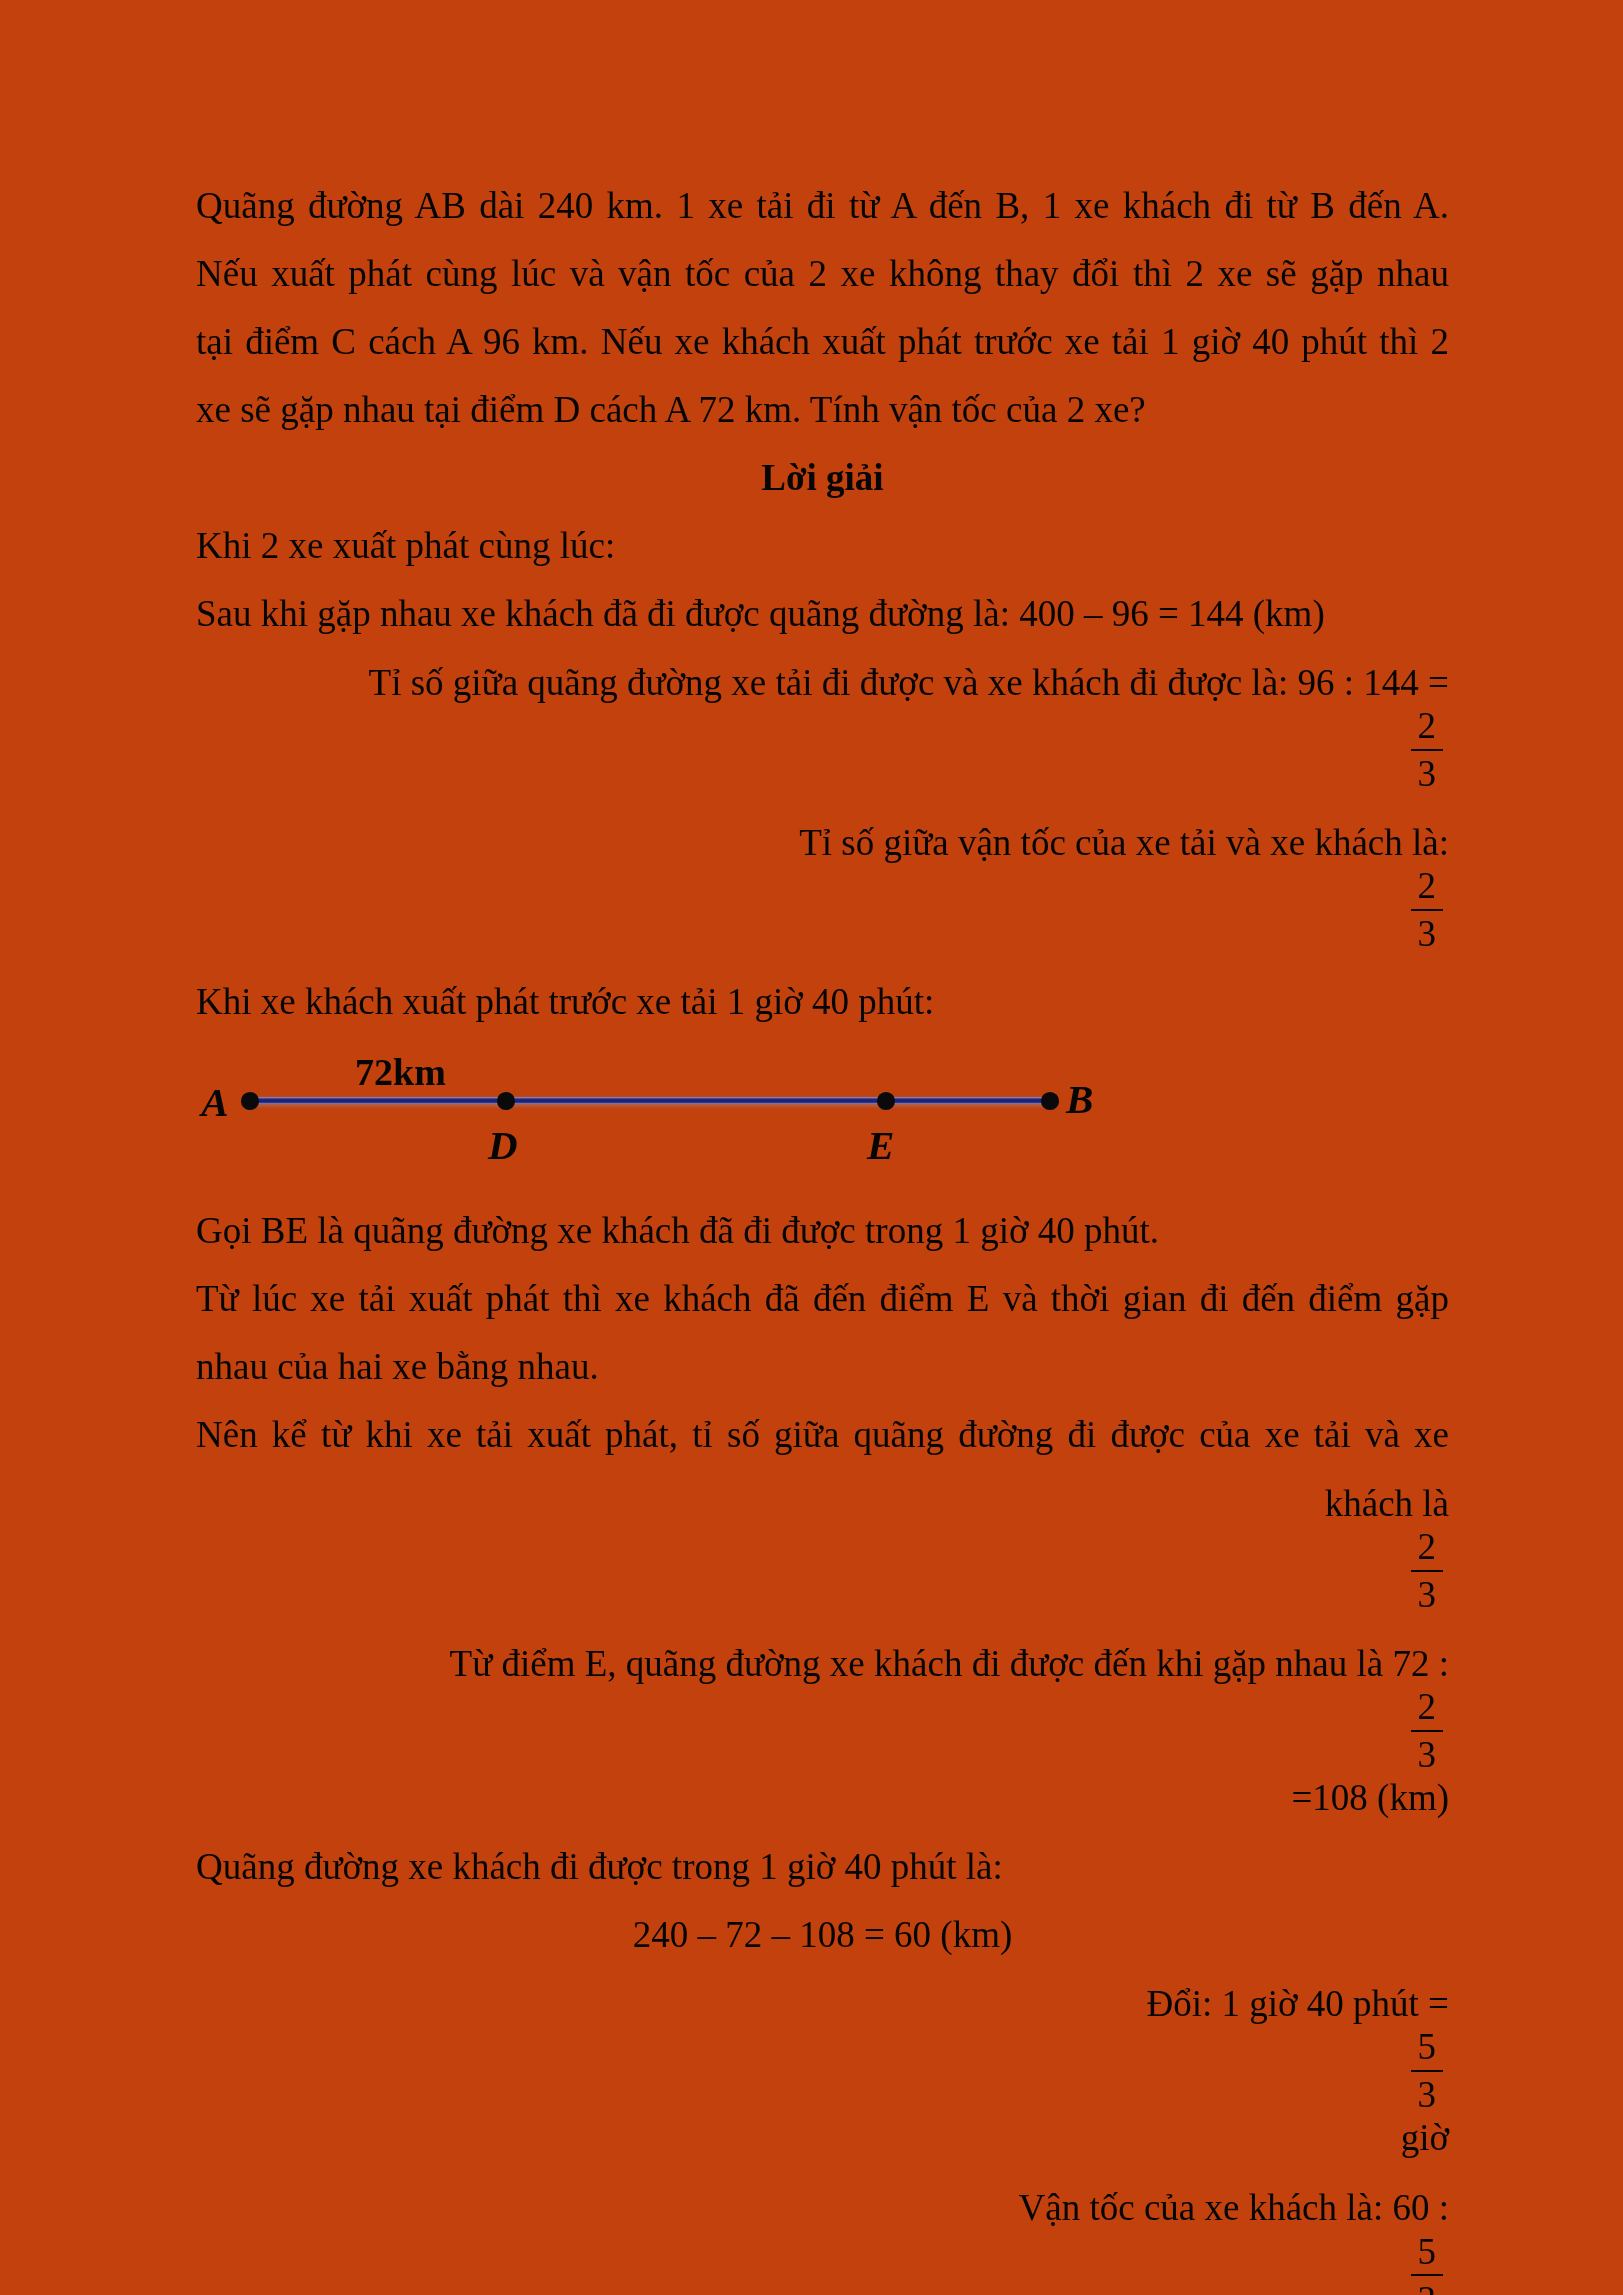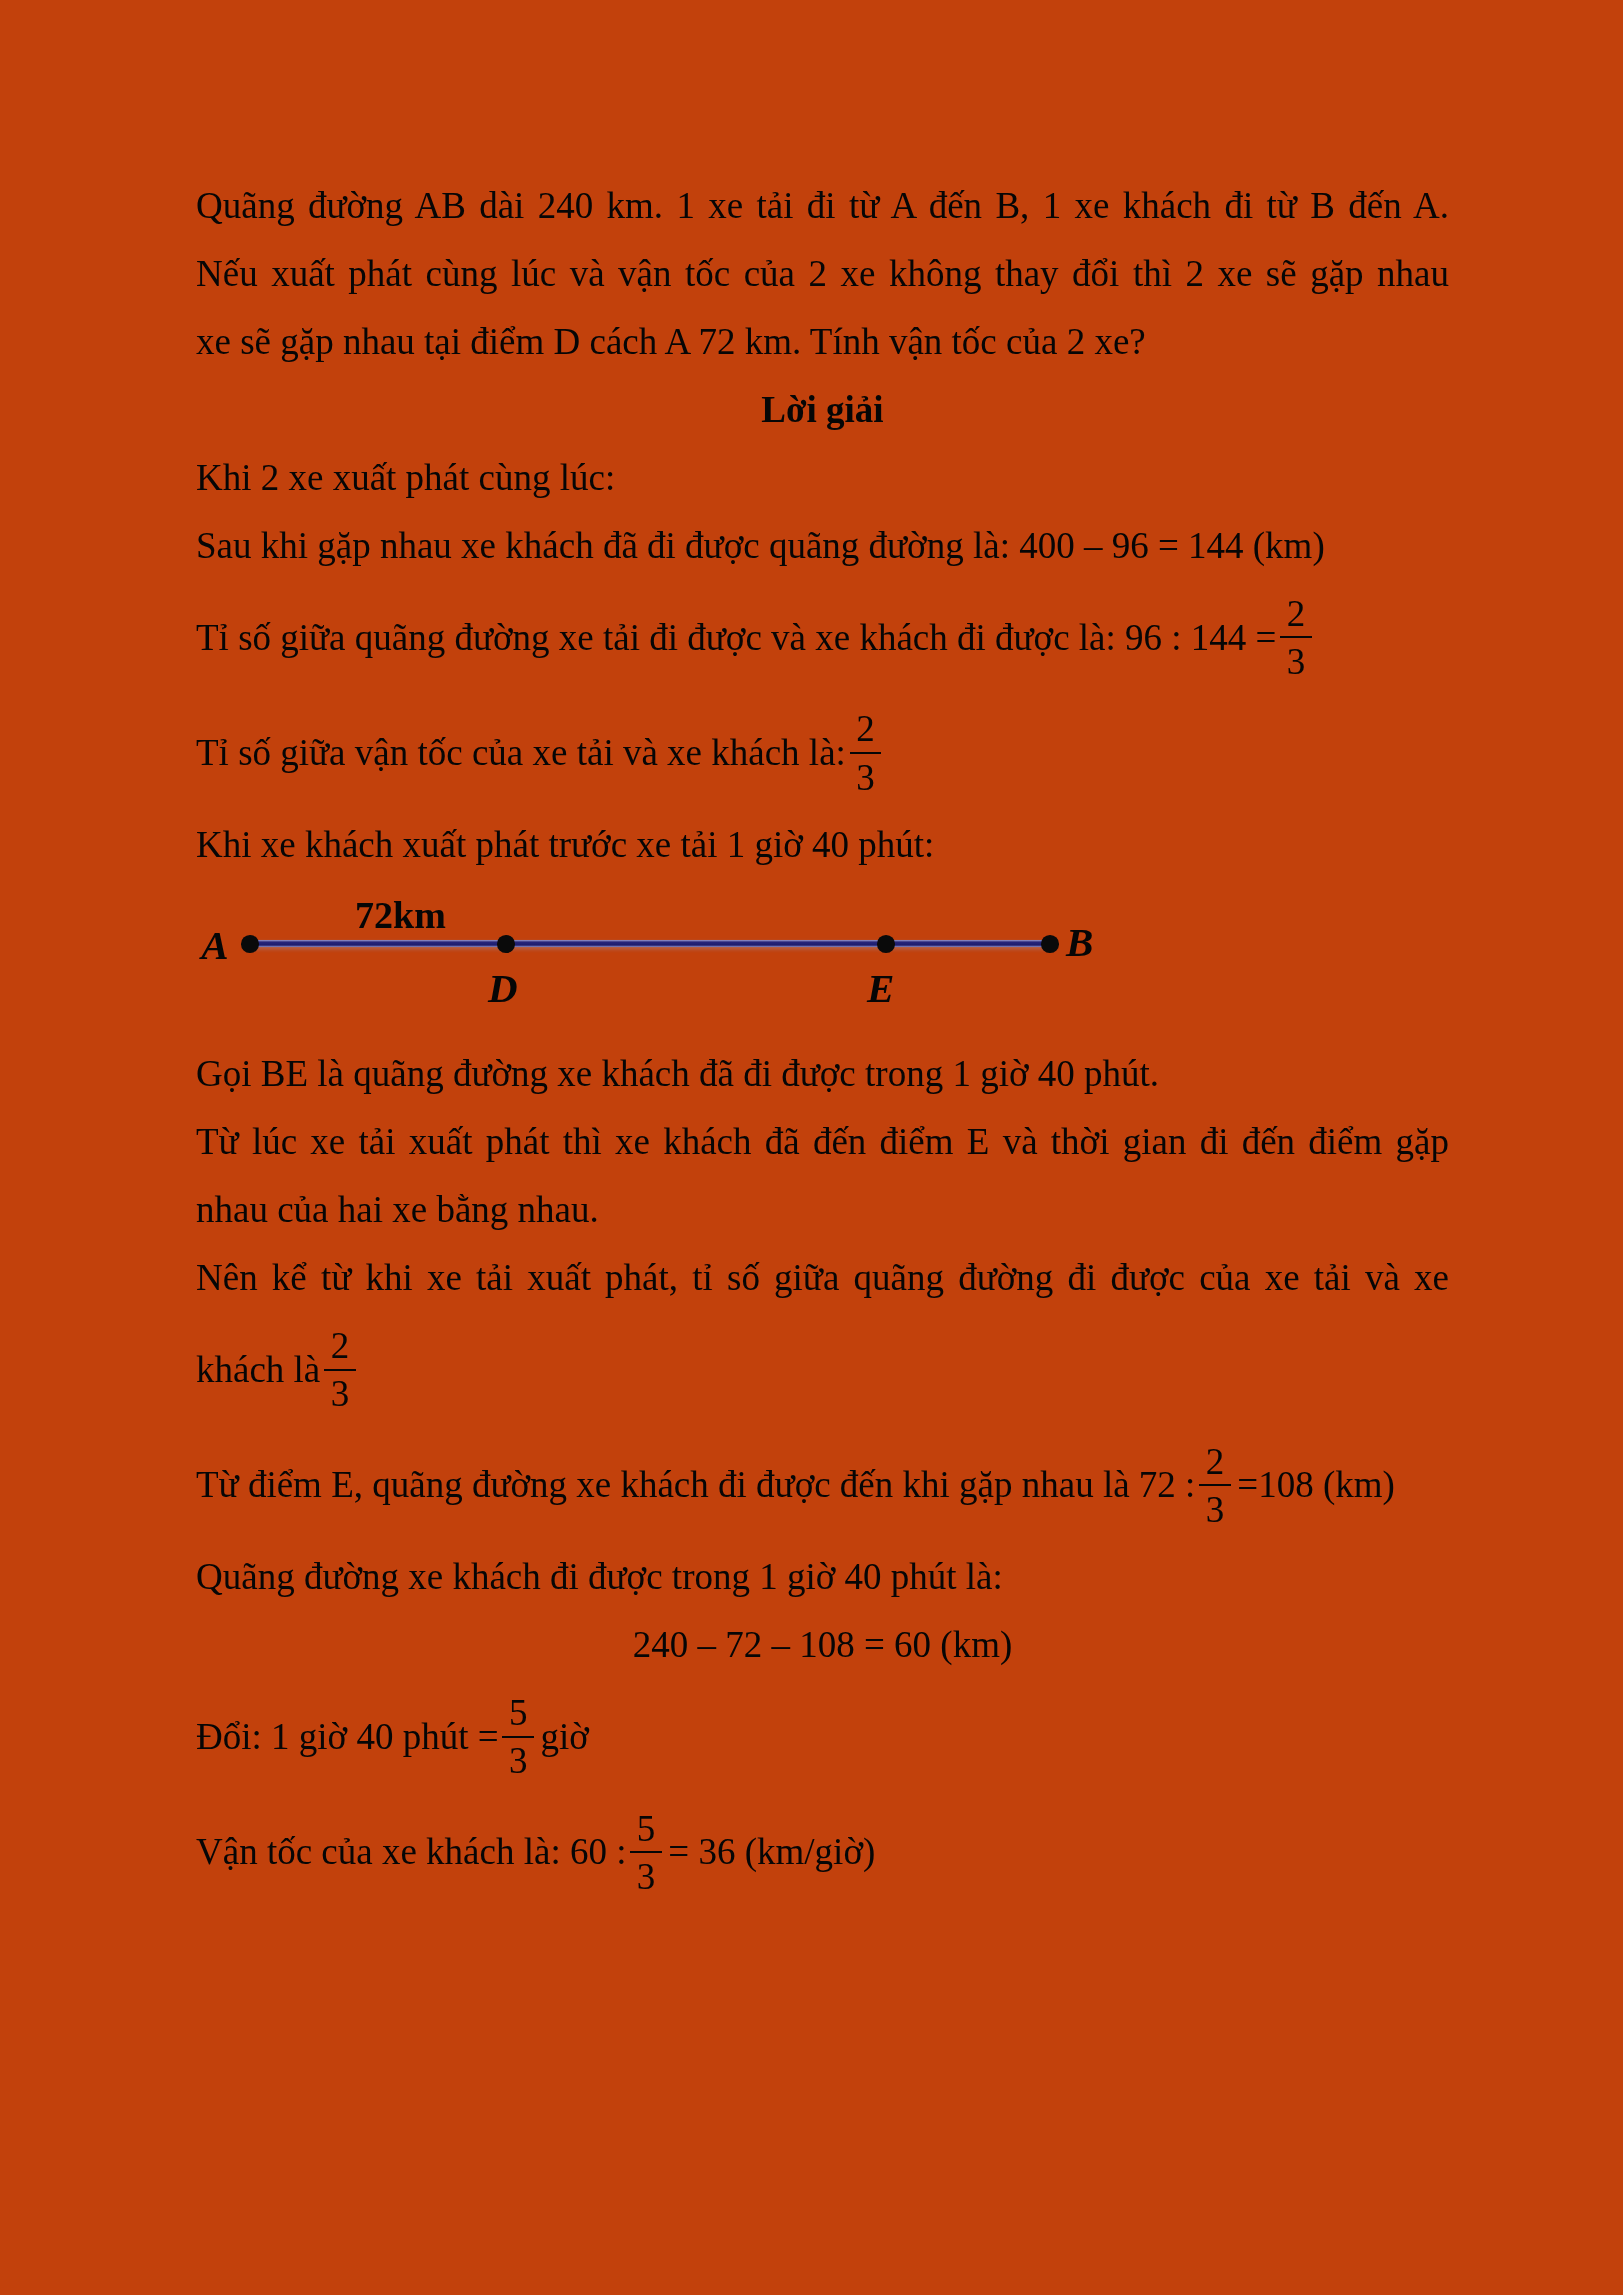--- a/index.html
+++ b/index.html
@@ -31,21 +31,22 @@
     text-justify: inter-word;
   }
   .bold { font-weight: 700; text-align: center; }
   .center { text-align: center; text-align-last: center; }
   .fline {
     font-size: 37px;
     line-height: 1.2;
     white-space: nowrap;
     padding: 13px 0;
     display: flex;
-    align-items: center;
+    align-items: flex-end;
+    flex-direction: column;
   }
   .fline .txt { display: inline-block; }
   .frac {
     display: inline-block;
     text-align: center;
     vertical-align: middle;
     margin: 0 6.5px 0 3.9px;
     line-height: 1.12;
   }
   .frac .num {
@@ -106,20 +107,21 @@
   }
 </style>
 </head>
 <body>
 
 <div class="page">
   <div class="doc">
 
     <div class="line j">Quãng đường AB dài 240 km. 1 xe tải đi từ A đến B, 1 xe khách đi từ B đến A.</div>
     <div class="line j">Nếu xuất phát cùng lúc và vận tốc của 2 xe không thay đổi thì 2 xe sẽ gặp nhau</div>
+    <div class="line j">tại điểm C cách A 96 km. Nếu xe khách xuất phát trước xe tải 1 giờ 40 phút thì 2</div>
     <div class="line">xe sẽ gặp nhau tại điểm D cách A 72 km. Tính vận tốc của 2 xe?</div>
 
     <div class="line bold">Lời giải</div>
 
     <div class="line">Khi 2 xe xuất phát cùng lúc:</div>
     <div class="line">Sau khi gặp nhau xe khách đã đi được quãng đường là: 400 – 96 = 144 (km)</div>
 
     <div class="fline">
       <span class="txt">Tỉ số giữa quãng đường xe tải đi được và xe khách đi được là: 96 : 144 = </span>
       <span class="frac">

